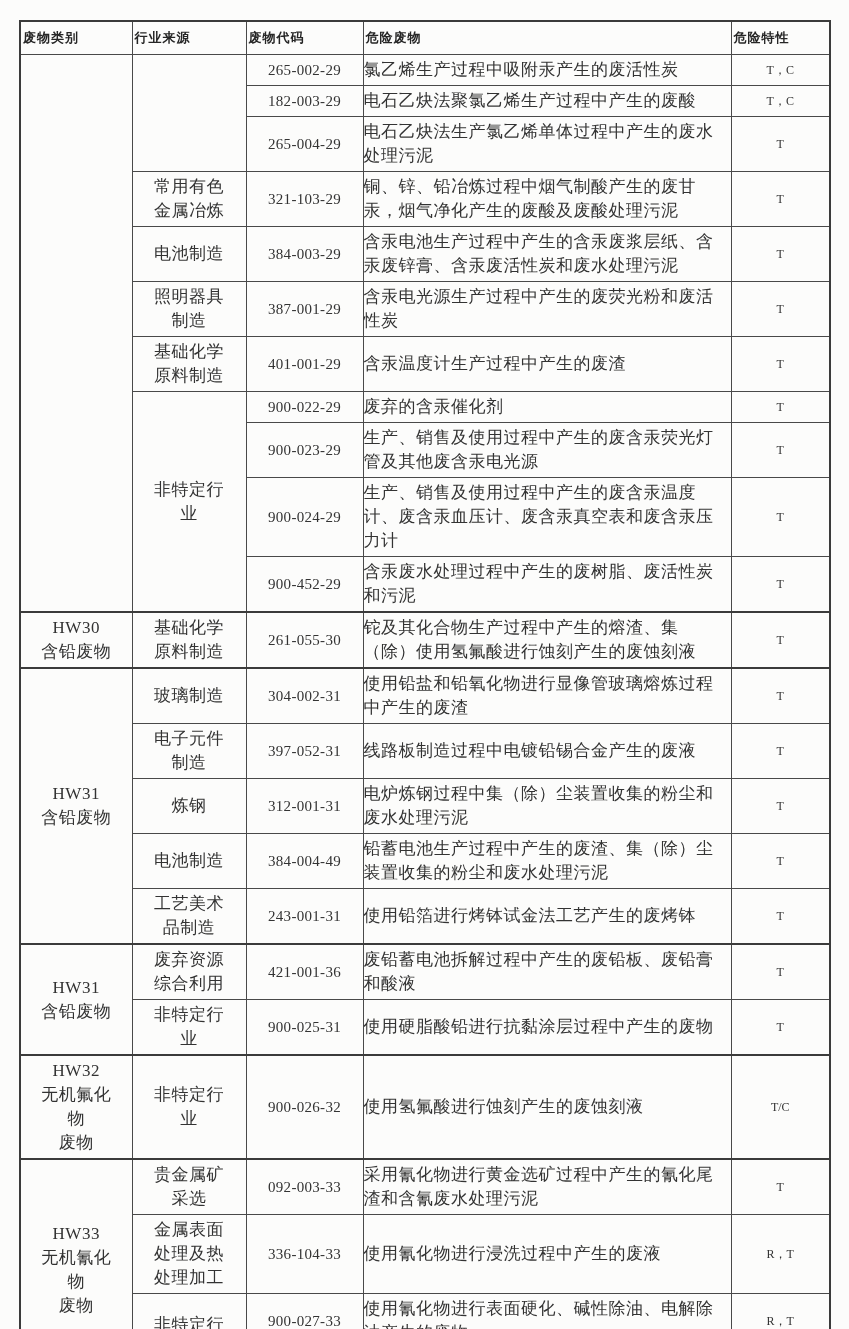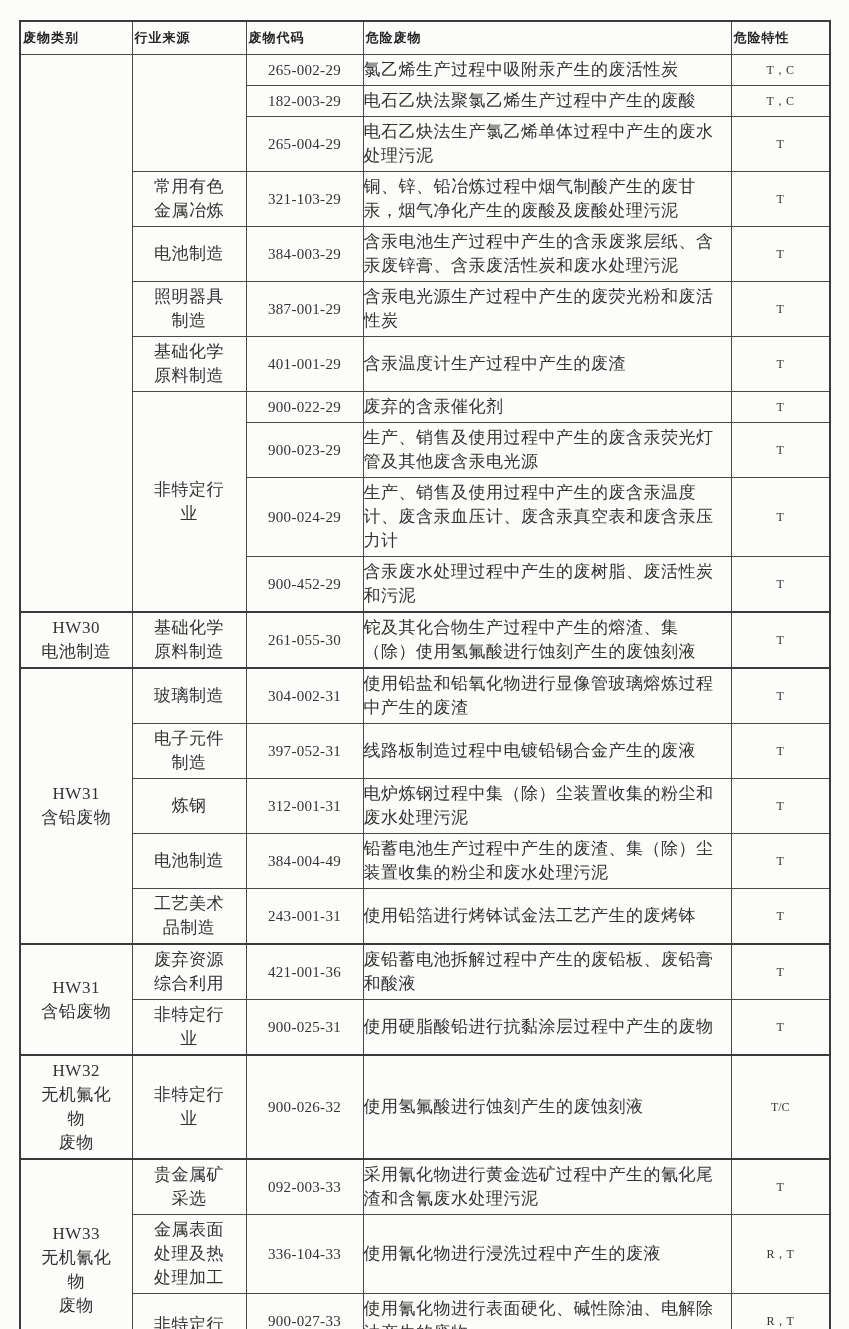--- a/index.html
+++ b/index.html
@@ -151,21 +151,21 @@
           <td class="cell-waste">生产、销售及使用过程中产生的废含汞温度计、废含汞血压计、废含汞真空表和废含汞压力计</td>
           <td class="cell-hazard">T</td>
         </tr>
         <tr>
           <td class="cell-code">900-452-29</td>
           <td class="cell-waste">含汞废水处理过程中产生的废树脂、废活性炭和污泥</td>
           <td class="cell-hazard">T</td>
         </tr>
         <tr class="group-start">
           <td class="cell-category">HW30
-电池制造</td>
+含铅废物</td>
           <td class="cell-industry">基础化学原料制造</td>
           <td class="cell-code">261-055-30</td>
           <td class="cell-waste">铊及其化合物生产过程中产生的熔渣、集（除）使用氢氟酸进行蚀刻产生的废蚀刻液</td>
           <td class="cell-hazard">T</td>
         </tr>
         <tr class="group-start">
           <td class="cell-category" rowspan="5">HW31
 含铅废物</td>
           <td class="cell-industry">玻璃制造</td>
           <td class="cell-code">304-002-31</td>

